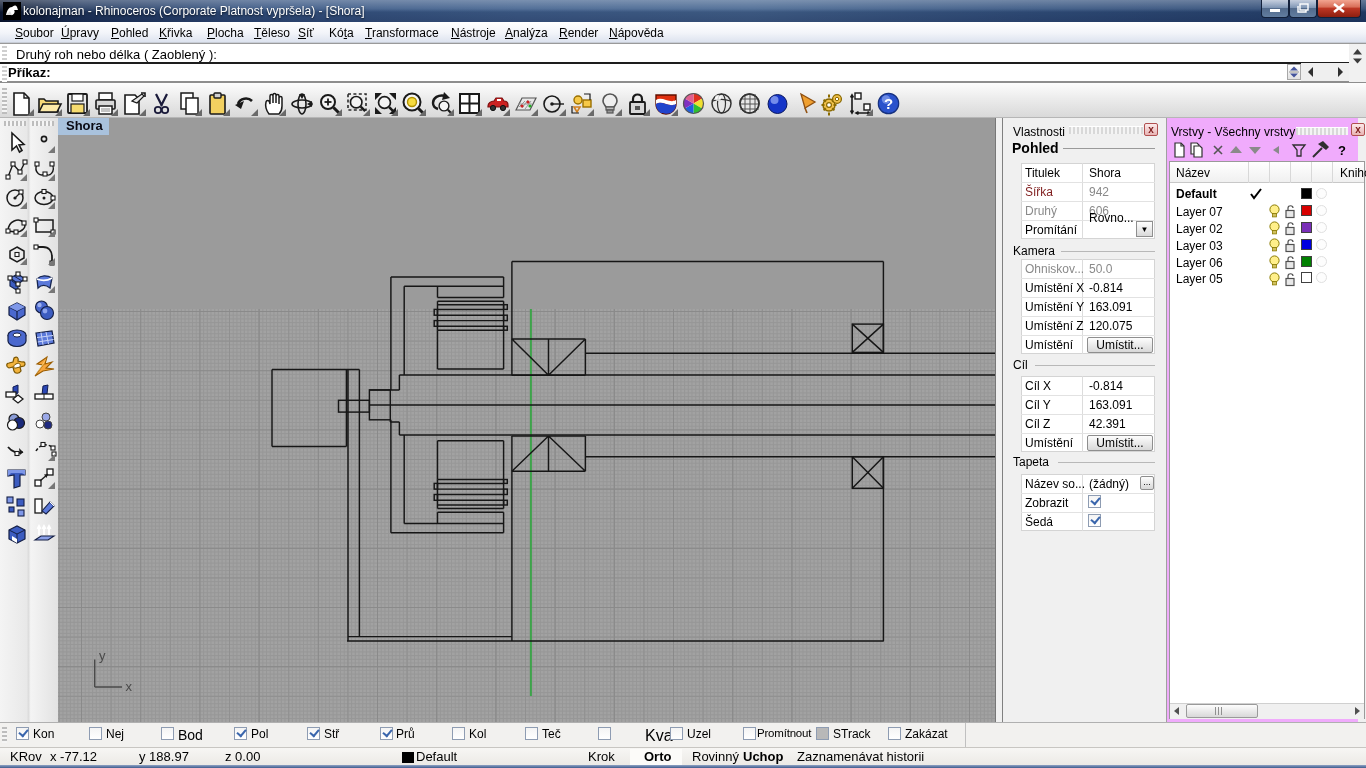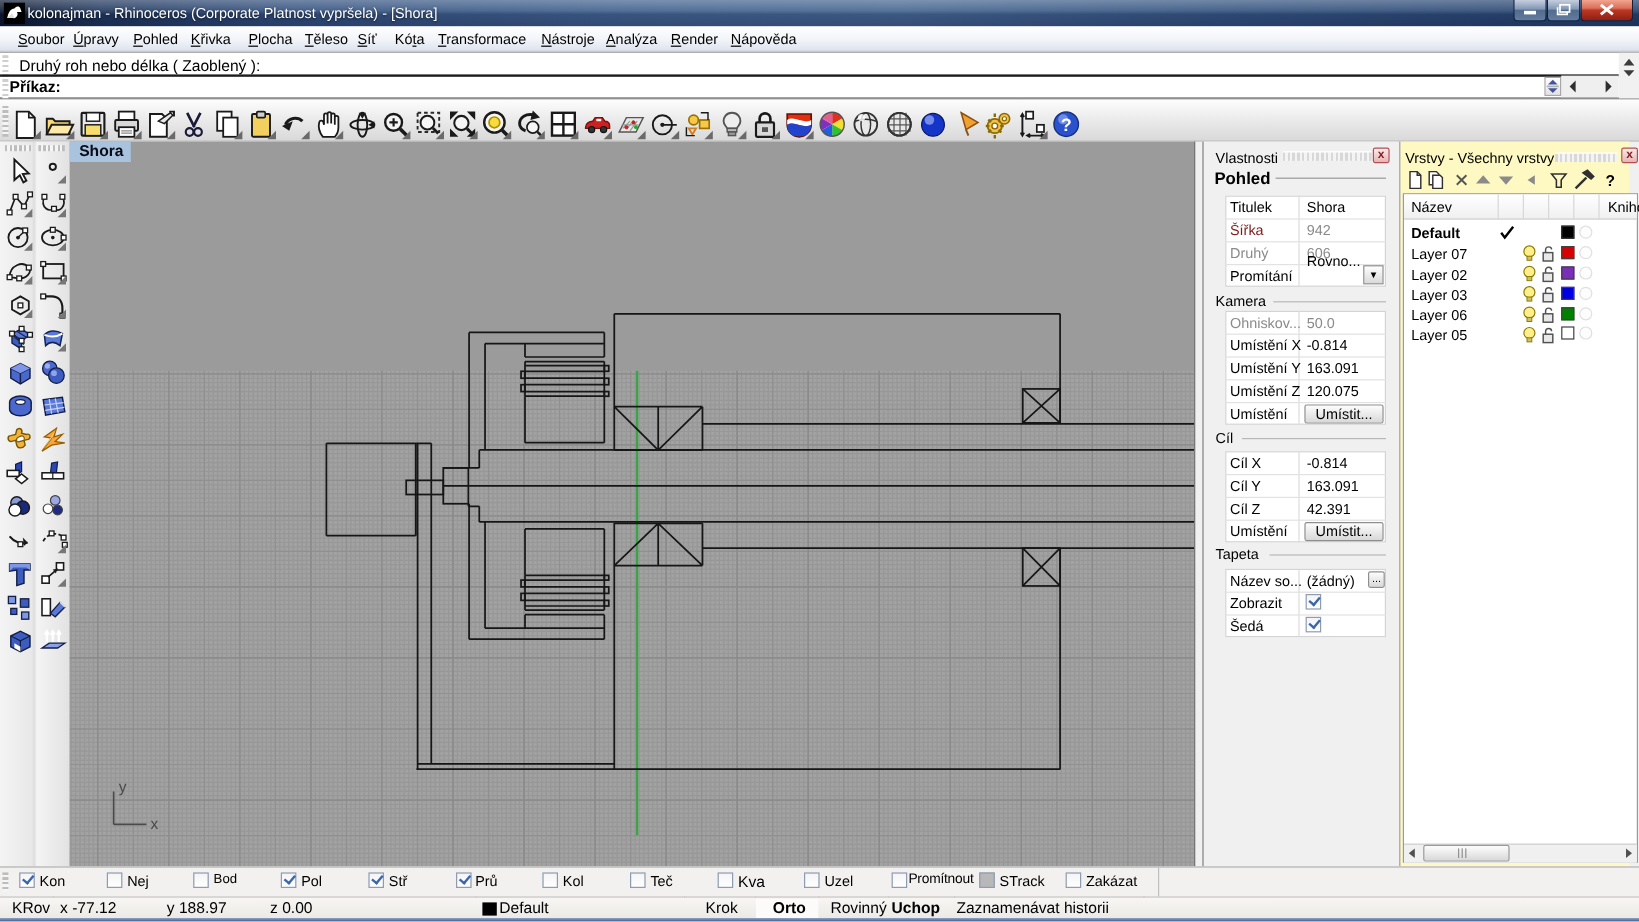--- a/index.html
+++ b/index.html
@@ -24,21 +24,21 @@
 #cmdsep{position:absolute;left:0;top:18px;width:1349px;height:2px;background:#1d1d1d}
 #toolbar{position:absolute;left:0;top:83px;width:1366px;height:35px;
 background:linear-gradient(180deg,#fdfdfd 0%,#ececec 45%,#d9d9d9 100%);border-bottom:1px solid #b6b6b6}
 #tbgrip{position:absolute;left:2px;top:5px;width:5px;height:26px;background:repeating-linear-gradient(180deg,#bdbdbd 0 2px,#f5f5f5 2px 4px)}
 #side{position:absolute;left:0;top:118px;width:58px;height:604px;background:linear-gradient(90deg,#f4f4f4 0%,#e8e8e8 46%,#dcdcdc 49%,#f4f4f4 53%,#e2e2e2 100%)}
 .sgrip{position:absolute;width:22px;height:5px;background:repeating-linear-gradient(90deg,#bdbdbd 0 2px,#f5f5f5 2px 4px)}
 #vp{position:absolute;left:58px;top:118px;width:938px;height:604px;background:#9b9b9b;overflow:hidden;border-right:1px solid #777}
 #grid{position:absolute;left:0;top:191px;width:938px;height:413px;background:#a2a2a2}
 #vplabel{position:absolute;left:0px;top:-1px;width:51px;height:18px;background:#a9c2dd;color:#0a0a14;font-weight:bold;font-size:13px;padding-left:8px;line-height:18px}
 #props{position:absolute;left:1002px;top:118px;width:163px;height:604px;background:#f0f0f0;border-left:1px solid #808080;font-size:12px}
-#layers{position:absolute;left:1166px;top:118px;width:192px;height:604px;background:#fef9c3;border-left:1px solid #a0a0a0;font-size:12px}
+#layers{position:absolute;left:1166px;top:118px;width:192px;height:604px;background:#f0abfc;border-left:1px solid #a0a0a0;font-size:12px}
 #osnap{position:absolute;left:0;top:722px;width:1366px;height:25px;background:#f2f1ef;border-top:1px solid #b0b0b0}
 .cb{position:absolute;top:5px;width:13px;height:13px;background:linear-gradient(180deg,#f4f4f4,#fff);border:1px solid #8e9cb2}
 .cb.on:after{content:"";position:absolute;left:2px;top:1px;width:7px;height:4px;border-left:2px solid #3a66ad;border-bottom:2px solid #3a66ad;transform:rotate(-50deg)}
 .cb.gray{background:#b8b8b8}
 #status{position:absolute;left:0;top:747px;width:1366px;height:18px;background:linear-gradient(180deg,#f7f6f4,#eceae6);border-top:1px solid #c8c6c2;font-size:13px}
 #status span{position:absolute;top:1px;white-space:nowrap}
 .sdiv{position:absolute;top:0;width:1px;height:18px;background:#c9c7c3}
 #bottomedge{position:absolute;left:0;top:765px;width:1366px;height:3px;background:linear-gradient(180deg,#8fa3c4,#3f5c8e)}
 .hdrx{position:absolute;width:14px;height:13px;border:1px solid #b05050;border-radius:2px;background:linear-gradient(180deg,#fceaea,#e8b4b4);color:#802020;font-size:10px;font-weight:bold;text-align:center;line-height:11px}
 .dots{position:absolute;height:8px;background:repeating-linear-gradient(90deg,#d8d8d8 0 2px,#f4f4f4 2px 4px);border-top:1px solid #fff}
@@ -711,33 +711,33 @@
       <path d="M4 2 L9 6 L4 10 Z" fill="#505050"></path>
     </svg>
 </div>
 <div id="osnap"></div>
 <div class="abs" style="left:2px;top:727px;width:5px;height:16px;background:repeating-linear-gradient(180deg,#bdbdbd 0 2px,#f5f5f5 2px 4px)"></div>
 <div class="cb on" style="left:16px;top:727px"></div>
 <span class="abs lb" style="left:33px;top:727px;font-size:12px">Kon</span>
 <div class="cb" style="left:89px;top:727px"></div>
 <span class="abs lb" style="left:106px;top:727px;font-size:12px">Nej</span>
 <div class="cb" style="left:161px;top:727px"></div>
-<span class="abs lb" style="left:178px;top:727px;font-size:11px">Bod</span>
+<span class="abs lb" style="left:178px;top:727px;font-size:14px">Bod</span>
 <div class="cb on" style="left:234px;top:727px"></div>
 <span class="abs lb" style="left:251px;top:727px;font-size:12px">Pol</span>
 <div class="cb on" style="left:307px;top:727px"></div>
 <span class="abs lb" style="left:324px;top:727px;font-size:12px">Stř</span>
 <div class="cb on" style="left:380px;top:727px"></div>
 <span class="abs lb" style="left:396px;top:727px;font-size:12px">Prů</span>
 <div class="cb" style="left:452px;top:727px"></div>
 <span class="abs lb" style="left:469px;top:727px;font-size:12px">Kol</span>
 <div class="cb" style="left:525px;top:727px"></div>
 <span class="abs lb" style="left:542px;top:727px;font-size:12px">Teč</span>
 <div class="cb" style="left:598px;top:727px"></div>
-<span class="abs lb" style="left:615px;top:727px;font-size:13px">Kva</span>
+<span class="abs lb" style="left:645px;top:727px;font-size:16px">Kva</span>
 <div class="cb" style="left:670px;top:727px"></div>
 <span class="abs lb" style="left:687px;top:727px;font-size:12px">Uzel</span>
 <div class="cb" style="left:743px;top:727px"></div>
 <span class="abs lb" style="left:757px;top:727px;font-size:11.5px;letter-spacing:-.2px">Promítnout</span>
 <div class="cb gray" style="left:816px;top:727px"></div>
 <span class="abs lb" style="left:833px;top:727px;font-size:12px">STrack</span>
 <div class="cb" style="left:888px;top:727px"></div>
 <span class="abs lb" style="left:905px;top:727px;font-size:12px">Zakázat</span>
 <div class="abs" style="left:965px;top:723px;width:1px;height:24px;background:#c0c0c0"></div>
 <div class="sdiv" style="left:44px;top:747px"></div>

